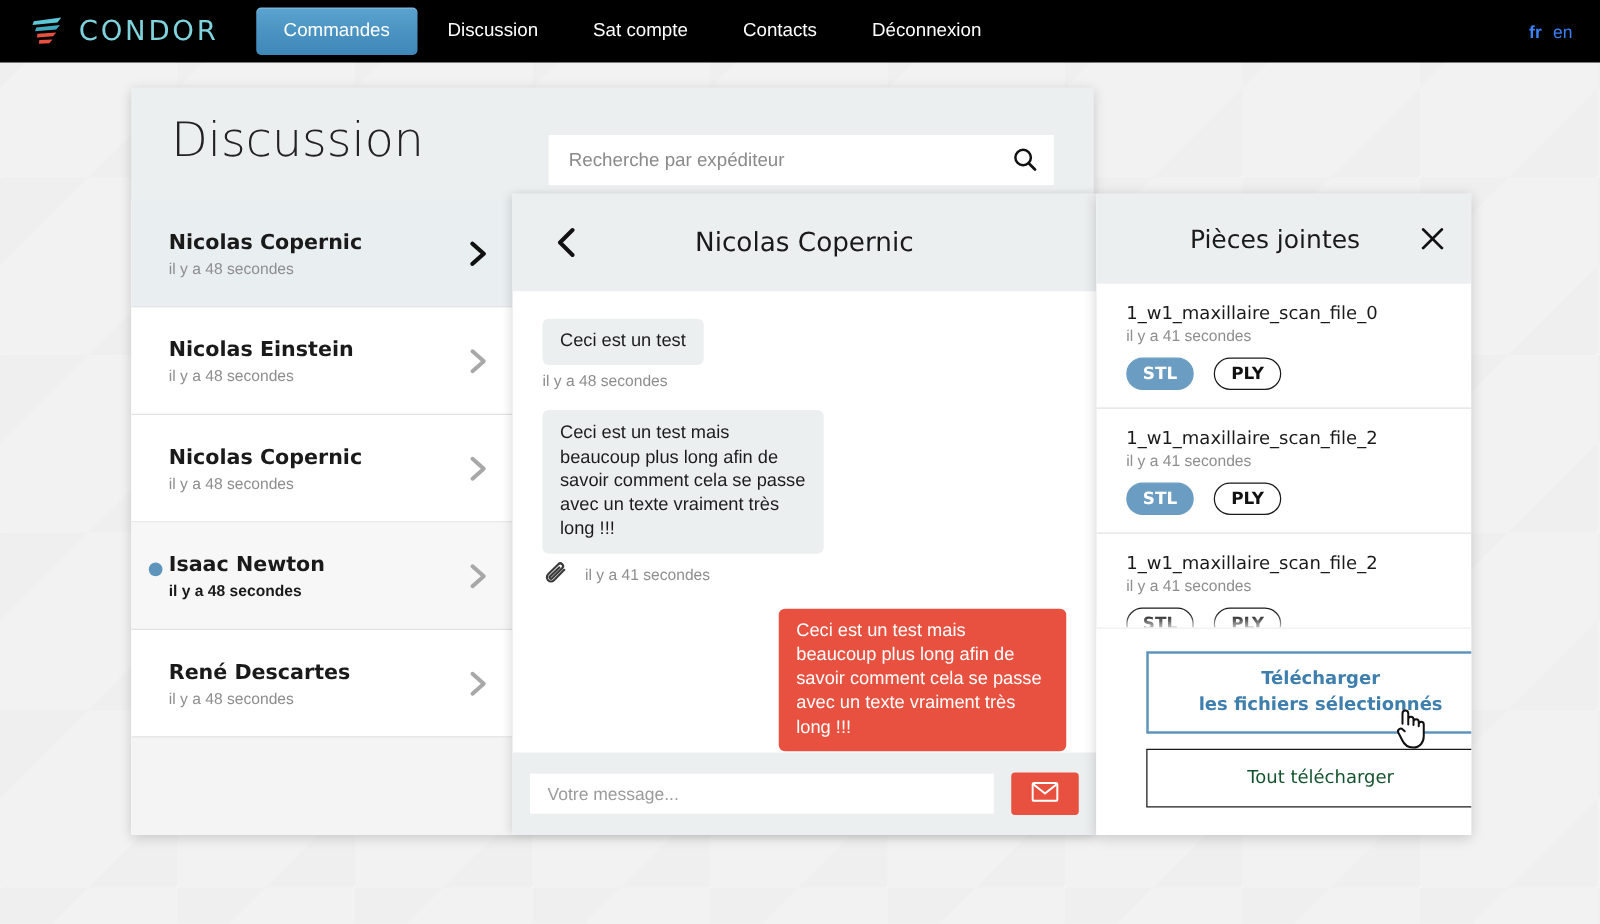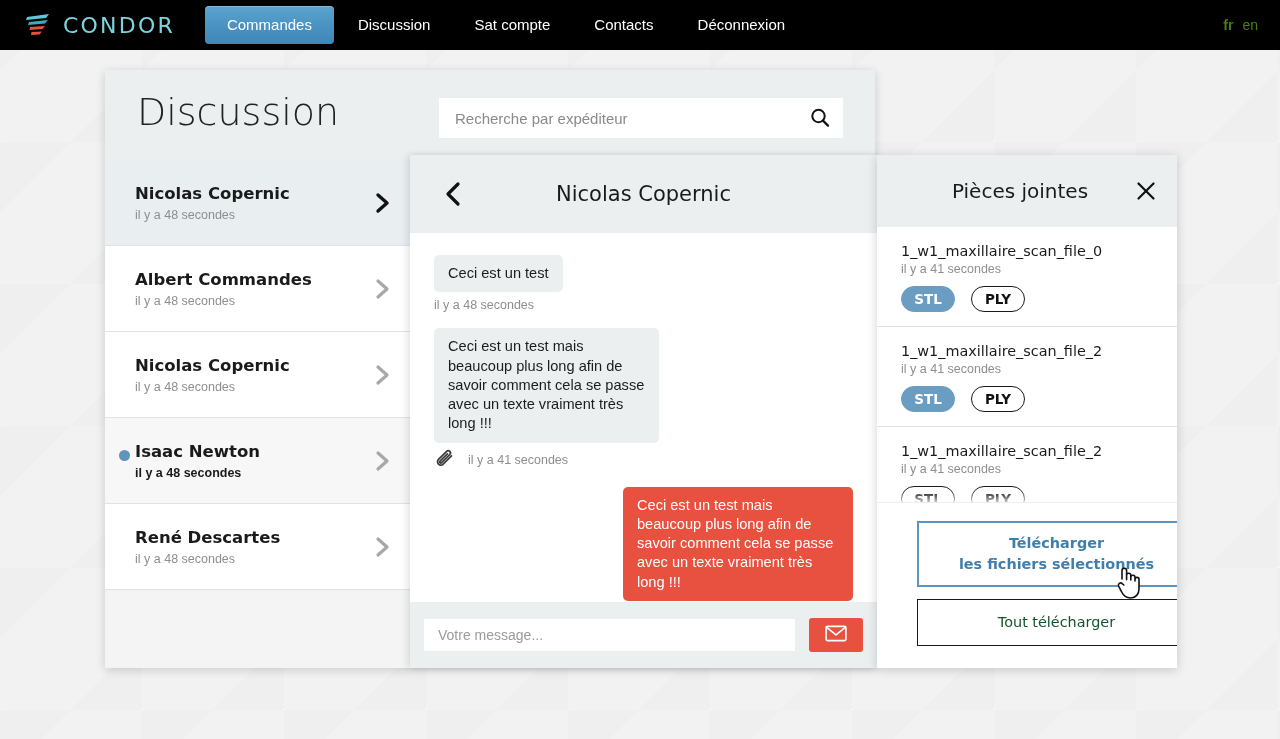--- a/index.html
+++ b/index.html
@@ -67,21 +67,21 @@
   }
   .nav-right {
     position: absolute;
     right: 22px;
     top: 0;
     height: 50px;
     display: flex;
     align-items: center;
     gap: 9px;
   }
-  .lang { color: #4d7c0f; font-size: 14px; cursor: pointer; }
+  .lang { color: #3b82f6; font-size: 14px; cursor: pointer; }
   .lang.active { font-weight: bold; }
 
   
   .card {
     position: absolute;
     left: 105px;
     top: 70px;
     width: 770px;
     height: 598px;
     background: #eceff0;
@@ -96,21 +96,21 @@
     left: 32px;
     top: 20px;
     font-size: 38px;
     font-weight: 300;
     color: #222;
     font-family: "DejaVu Sans", sans-serif;
   }
   .search-box {
     position: absolute;
     left: 334px;
-    top: 28px;
+    top: 38px;
     width: 404px;
     height: 40px;
     background: #ffffff;
     display: flex;
     align-items: center;
   }
   .search-input {
     border: 0;
     outline: 0;
     background: transparent;
@@ -441,21 +441,21 @@
       </div>
       <span class="chev">
         <svg width="18" height="24" viewBox="0 0 18 24">
             <polyline points="4,4 13,12 4,20" fill="none" stroke="#111" stroke-width="3.4" stroke-linecap="round" stroke-linejoin="round"></polyline>
           </svg>
       </span>
     </div>
 
     <div class="conv-item">
       <div class="conv-text">
-        <div class="conv-name">Albert Commandes</div>
+        <div class="conv-name">Nicolas Einstein</div>
         <div class="conv-time">il y a 48 secondes</div>
       </div>
       <span class="chev">
         <svg width="18" height="24" viewBox="0 0 18 24">
             <polyline points="4,4 13,12 4,20" fill="none" stroke="#a8a8a8" stroke-width="3.2" stroke-linecap="round" stroke-linejoin="round"></polyline>
           </svg>
       </span>
     </div>
 
     <div class="conv-item">

